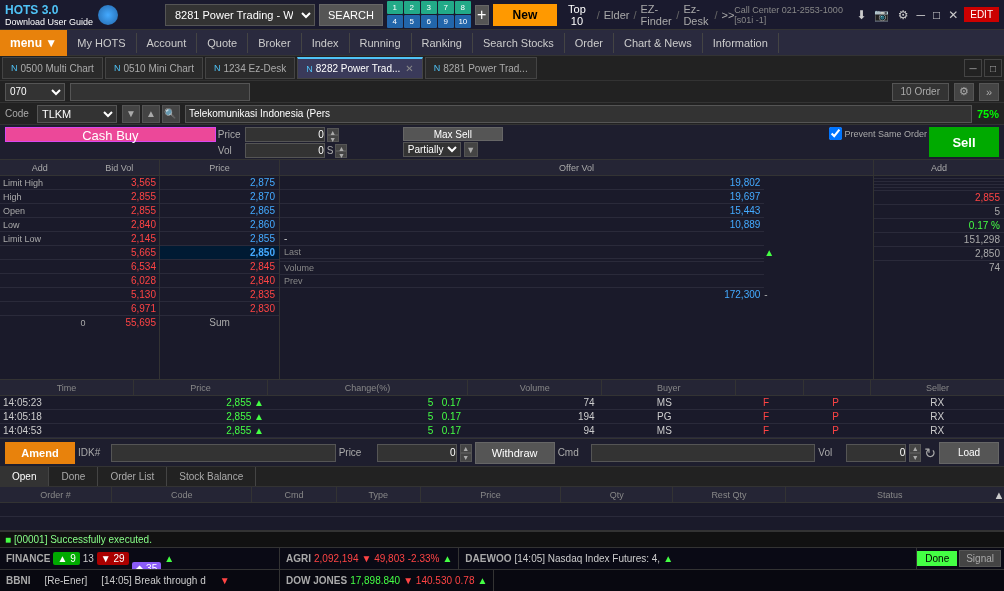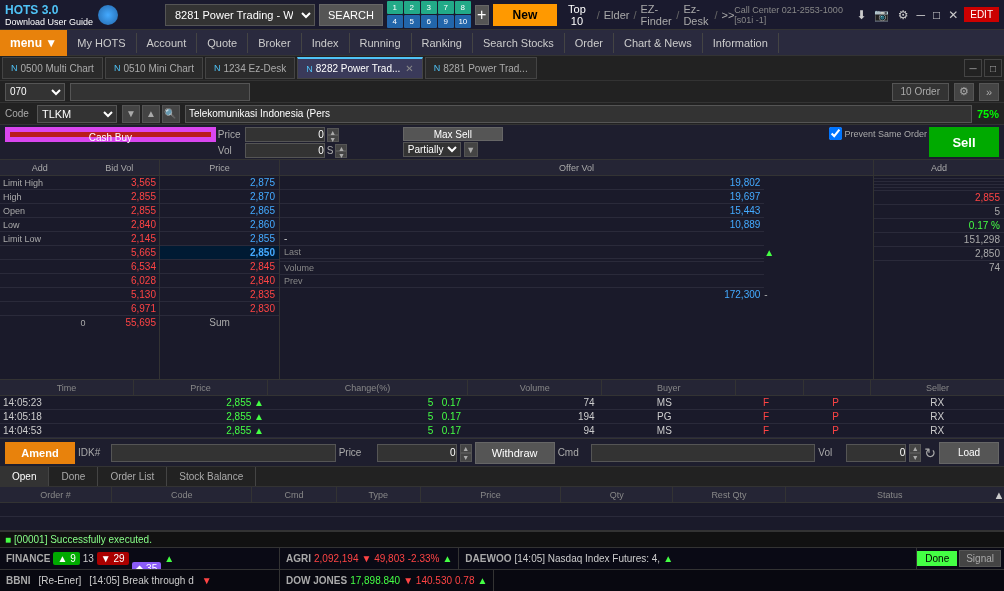--- a/index.html
+++ b/index.html
@@ -40,21 +40,21 @@
     .code-row { display: flex; align-items: center; height: 22px; background: #222; border-bottom: 1px solid #333; padding: 2px 5px; gap: 5px; }
     .code-label { color: #aaa; font-size: 10px; margin-right: 3px; }
     .code-select { background: #333; color: #fff; border: 1px solid #555; height: 18px; width: 80px; font-size: 11px; }
     .code-icons { display: flex; gap: 2px; }
     .code-icon-btn { background: #444; border: 1px solid #555; color: #aaa; width: 18px; height: 18px; font-size: 10px; cursor: pointer; }
     .company-name { background: #333; color: #fff; border: 1px solid #555; height: 18px; flex: 1; font-size: 10px; padding: 0 3px; }
     
     
     .buy-sell-row { display: flex; align-items: stretch; height: 35px; background: #1e1e2e; border-bottom: 1px solid #333; gap: 2px; padding: 2px 5px; }
     .buy-btn { background: #c00; color: #fff; border: none; font-size: 13px; font-weight: bold; cursor: pointer; width: 100px; }
-    .buy-option-btn { background: #b91c1c; color: #fff; border: 5px solid #d946ef; font-size: 10px; cursor: pointer; height: 15px; }
+    .buy-option-btn { background: #ec4899; color: #fff; border: 1px solid #d946ef; font-size: 13px; cursor: pointer; height: 15px; }
     .max-sell-btn { background: #555; color: #fff; border: 1px solid #666; font-size: 10px; cursor: pointer; height: 15px; width: 100px; }
     .sell-btn { background: #0a0; color: #fff; border: none; font-size: 13px; font-weight: bold; cursor: pointer; width: 70px; }
     .amend-btn { background: #e8820c; color: #fff; border: none; font-size: 11px; font-weight: bold; cursor: pointer; width: 70px; height: 22px; }
     .withdraw-btn { background: #555; color: #fff; border: 1px solid #666; font-size: 11px; cursor: pointer; width: 80px; height: 22px; }
     .load-btn { background: #555; color: #fff; border: 1px solid #666; font-size: 10px; cursor: pointer; width: 60px; height: 22px; }
     
     
     .full-layout { display: flex; flex-direction: column; height: 591px; }
   </style>
 </head>
@@ -525,21 +525,21 @@
       <span style="color:#ccc;font-size:10px;">[14:05] Nasdaq Index Futures: 4,</span>
       <span style="color:#4f4;font-size:10px;">▲</span>
     </div>
     <div style="display:flex;align-items:center;gap:2px;margin-left:auto;padding-right:3px;">
       <button style="background:#4f4;color:#000;padding:2px 8px;border:none;font-size:10px;cursor:pointer;">Done</button>
       <button style="background:#444;color:#aaa;padding:2px 6px;border:1px solid #555;font-size:10px;cursor:pointer;">Signal</button>
     </div>
   </div>
 
   <div style="display:flex;align-items:center;height:22px;background:#080810;border-top:1px solid #333;overflow:hidden;">
-    <div style="display:flex;align-items:center;padding:0 6px;border-right:1px solid #333;height:22px;gap:8px;min-width:280px;">
+    <div style="display:flex;align-items:center;padding:0 6px;border-right:1px solid #333;height:22px;gap:14px;min-width:280px;">
       <span style="color:#aaa;font-size:10px;font-weight:bold;">BBNI</span>
       <span style="color:#ccc;font-size:10px;">[Re-Ener]</span>
       <span style="color:#ccc;font-size:10px;">[14:05] Break through d</span>
       <span style="color:#f44;font-size:10px;">▼</span>
     </div>
     <div style="display:flex;align-items:center;padding:0 6px;border-right:1px solid #333;height:22px;gap:3px;">
       <span style="color:#aaa;font-size:10px;font-weight:bold;">DOW JONES</span>
       <span style="color:#4f4;font-size:10px;">17,898.840</span>
       <span style="color:#f44;font-size:10px;">▼ 140.530</span>
       <span style="color:#f44;font-size:10px;">0.78</span>

